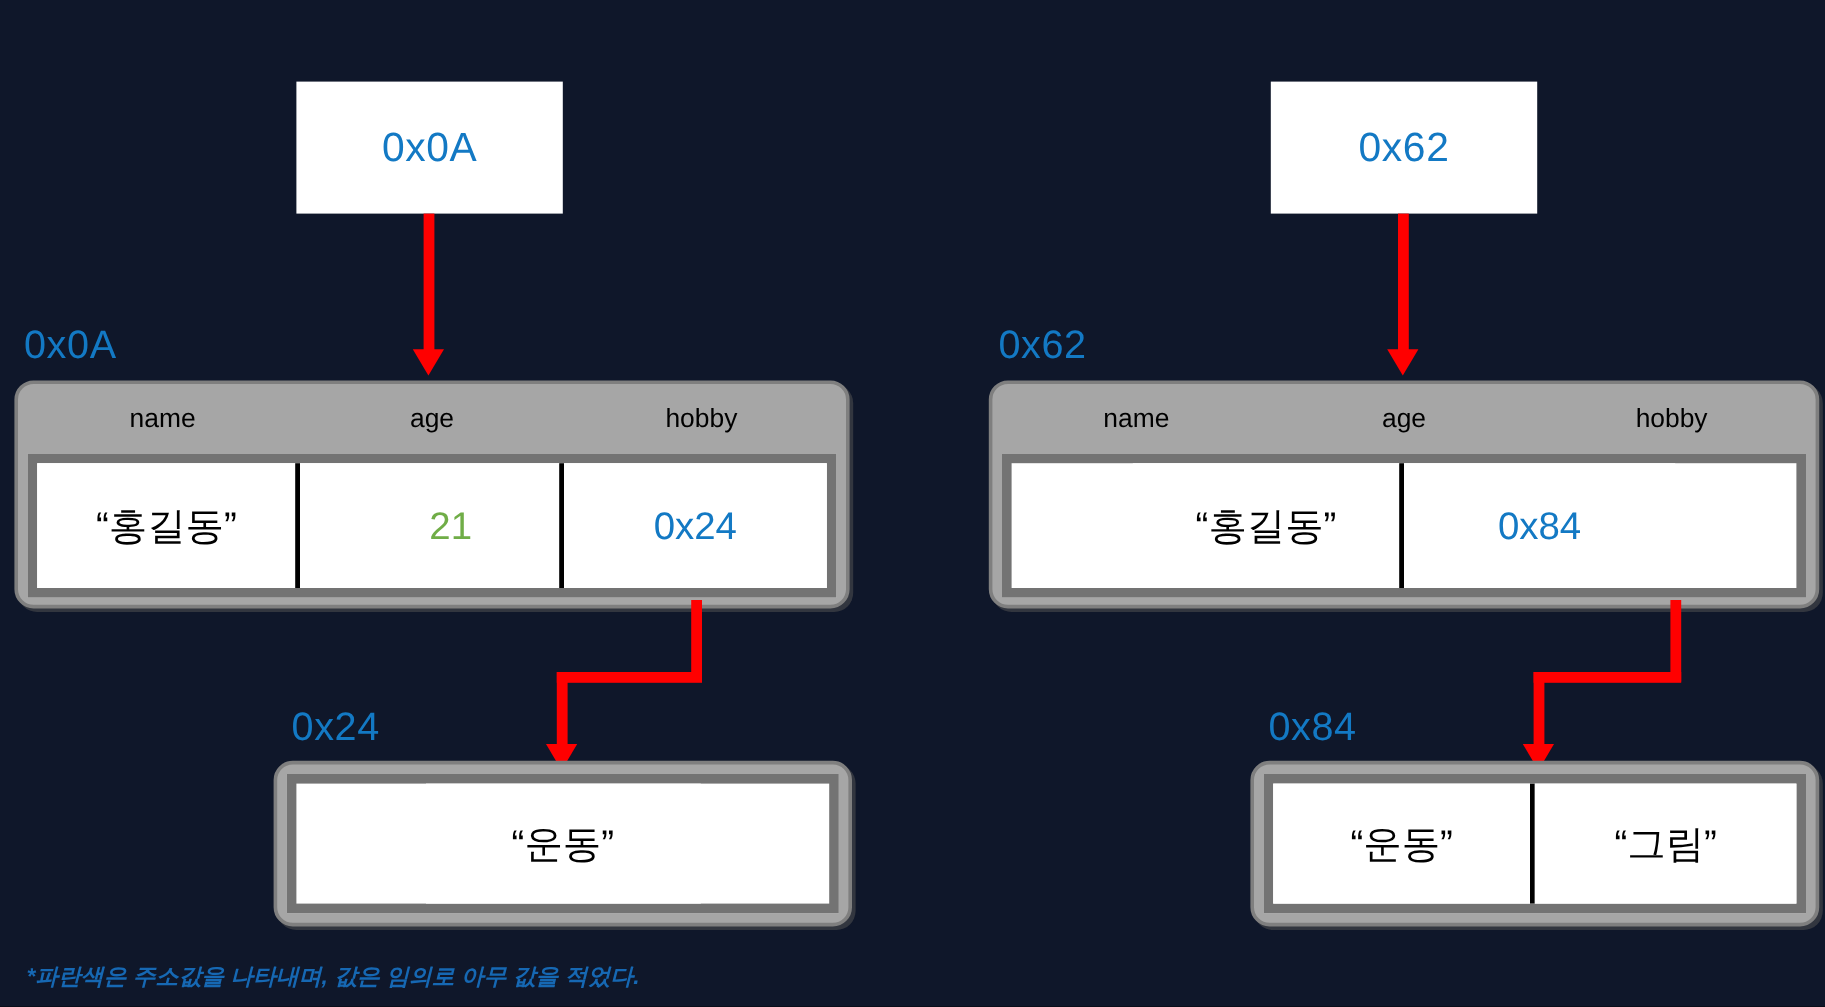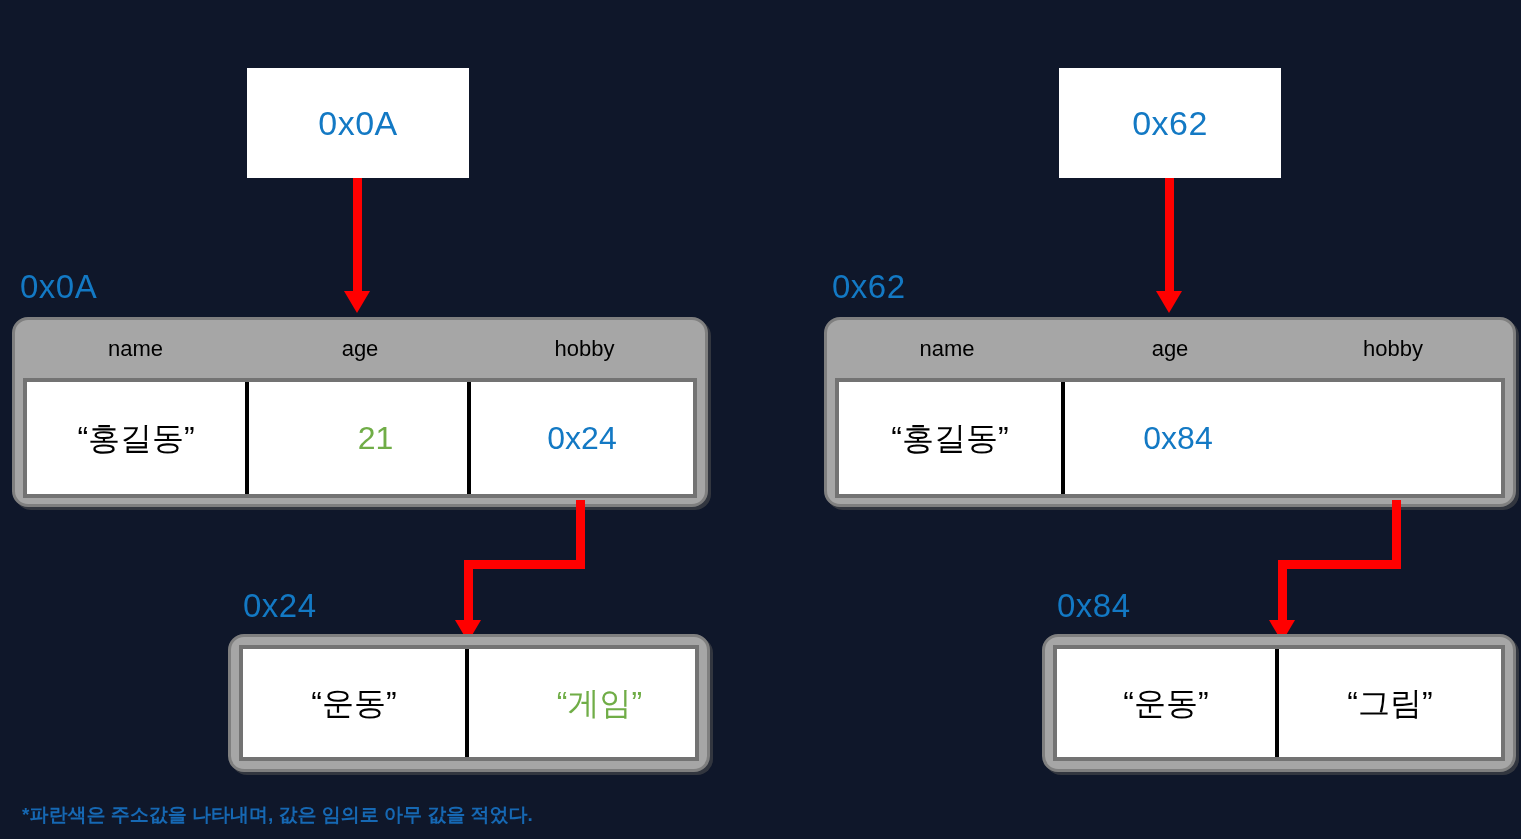--- a/index.html
+++ b/index.html
@@ -66,22 +66,23 @@
     align-items: center;
     justify-content: center;
     color: #000000;
     font-size: 22px;
     line-height: 1;
   }
   .block-row {
     display: flex;
     box-sizing: border-box;
     margin: 0 8px;
-    border: 4px solid #737373;
+    border: 8px solid #737373;
     background: #ffffff;
+    justify-content: center;
   }
   .block-row .cell {
     display: flex;
     align-items: center;
     justify-content: center;
     box-sizing: border-box;
     background: #ffffff;
     color: #000000;
     font-size: 32px;
     line-height: 1;
@@ -145,21 +146,20 @@
   <div class="conn" style="left:576px; top:500px; width:9px; height:68px;"></div>
   <div class="conn" style="left:464px; top:560px; width:121px; height:9px;"></div>
   <div class="conn" style="left:464px; top:560px; width:9px; height:63px;"></div>
   <div class="arrow-head" style="left:455px; top:620px;"></div>
 
   <div class="addr-label" style="left:243px; top:589px;">0x24</div>
 
   <div class="block" style="left:228px; top:634px; width:482px; height:138px;">
     <div class="block-row" style="height:116px; margin-top:8px;">
       <div class="cell" style="width:229px;">“운동”</div>
-      <div class="cell green" style="width:229px;">“게임”</div>
     </div>
   </div>
 
   <div class="ptr-box" style="left:1059px; top:68px; width:222px; height:110px;">
     <span class="ptr-box-label">0x62</span>
   </div>
 
   <div class="conn" style="left:1165px; top:178px; width:9px; height:115px;"></div>
   <div class="arrow-head" style="left:1156px; top:291px;"></div>
 
@@ -184,15 +184,15 @@
 
   <div class="addr-label" style="left:1057px; top:589px;">0x84</div>
 
   <div class="block" style="left:1042px; top:634px; width:474px; height:138px;">
     <div class="block-row" style="height:116px; margin-top:8px;">
       <div class="cell" style="width:225px;">“운동”</div>
       <div class="cell" style="width:225px;">“그림”</div>
     </div>
   </div>
 
-  <div class="footnote" style="left:22px; top:805px;">*파란색은 주소값을 나타내며, 값은 임의로 아무 값을 적었다.</div>
+  <div class="footnote" style="left:22px; top:805px;font-style:italic;">*파란색은 주소값을 나타내며, 값은 임의로 아무 값을 적었다.</div>
 
 </div>
 
 </body></html>

